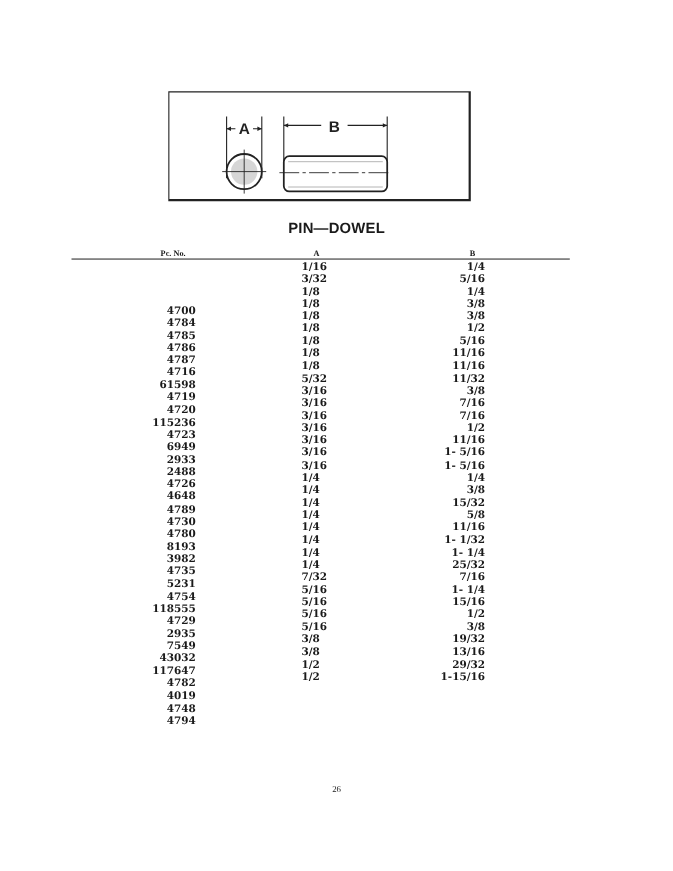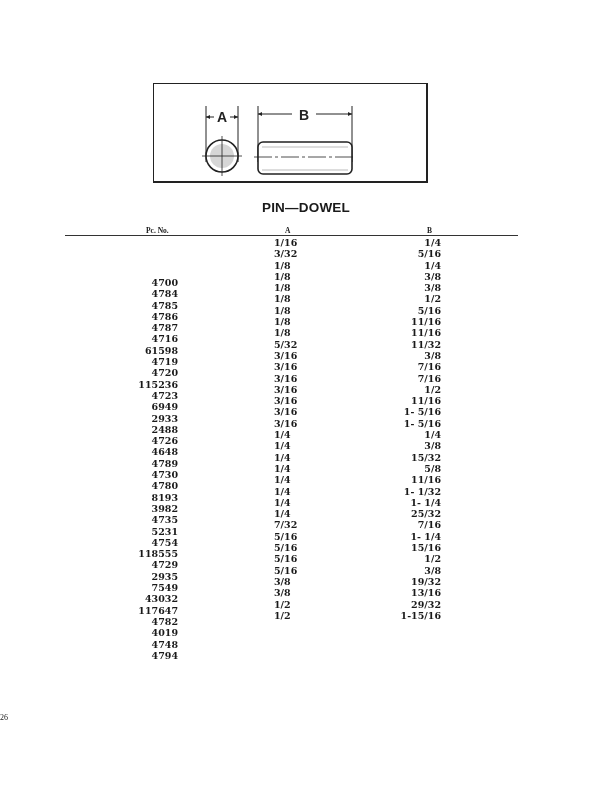--- a/index.html
+++ b/index.html
@@ -25,21 +25,21 @@
   .rule {
     position: absolute; left: 65px; top: 235px; width: 453px; height: 0;
     border-top: 1px solid #333;
   }
   .rows { position: absolute; left: 0; top: 237px; width: 612px; }
   .row { position: relative; height: 11.3px; font-size: 9.5px; font-weight: bold; line-height: 11.3px; }
   .row .pc { position: absolute; right: calc(612px - 178px); text-align: right; white-space: pre; margin-top: 40px; }
   .row .a { position: absolute; left: 274px; white-space: pre; }
   .row .b { position: absolute; right: calc(612px - 441px); text-align: right; white-space: pre; }
   .page-num {
-    position: absolute; top: 713px; left: 0; width: 612px; text-align: left;
+    position: absolute; top: 713px; left: 0; width: 612px; text-align: center;
     font-size: 8px; font-family: "Liberation Serif", serif;
   }
 </style>
 </head>
 <body>
 
 <div class="figure-box">
   <svg width="275" height="100" viewBox="0 0 275 100">
 
     <line x1="52" y1="22" x2="52" y2="78" stroke="#222" stroke-width="1"></line>

